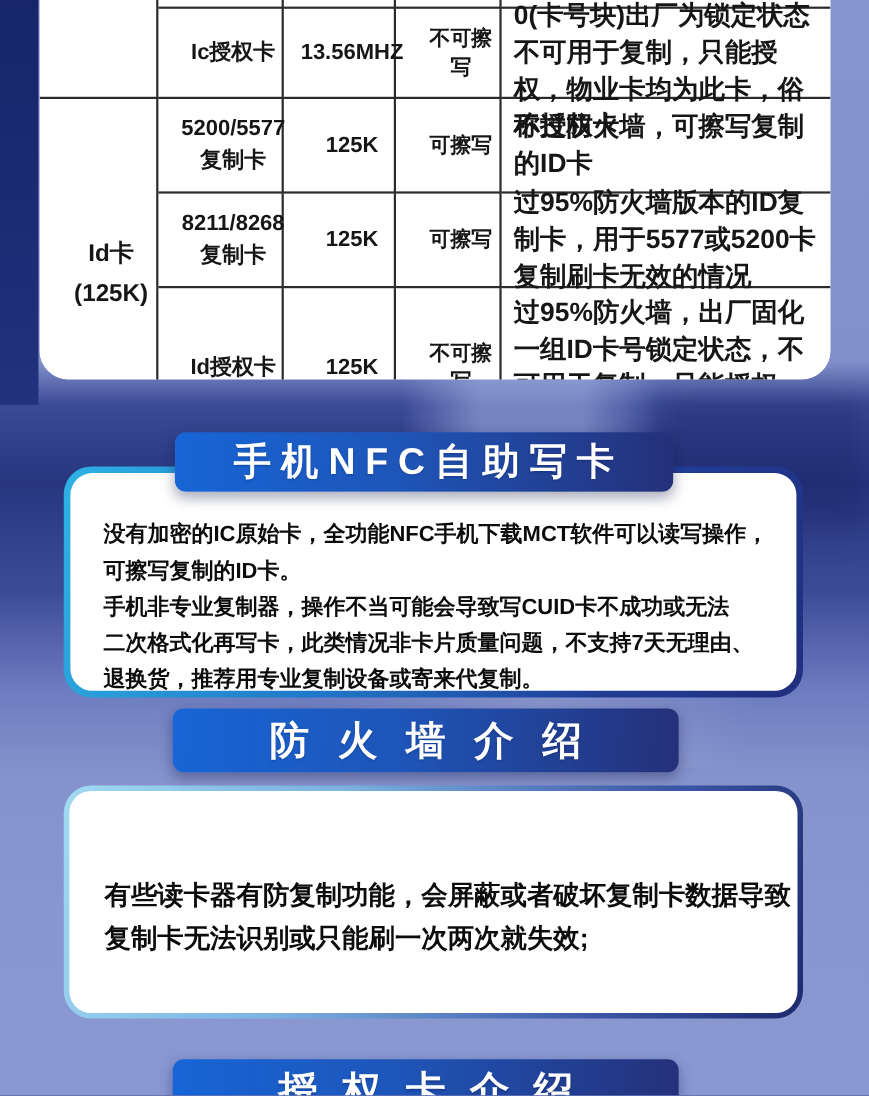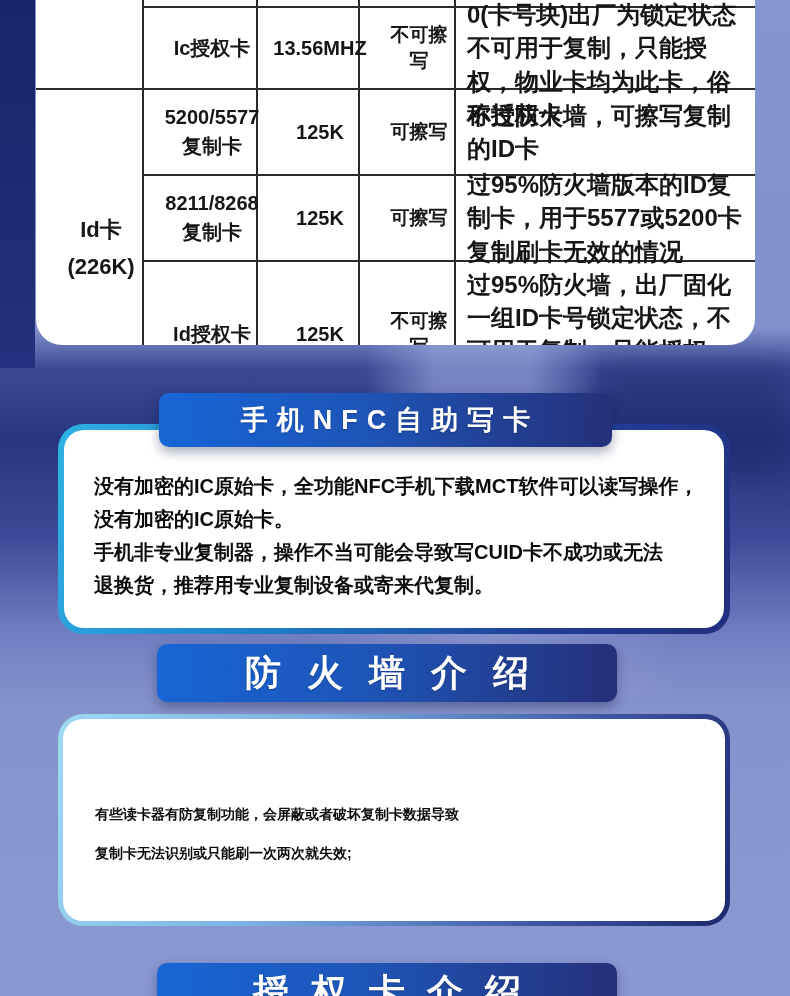--- a/index.html
+++ b/index.html
@@ -35,51 +35,51 @@
     text-align:left;padding:6px 8px 6px 11px;}
   .g1{grid-column:1;grid-row:1 / span 2;}
   .g2{grid-column:1;grid-row:3 / span 3;}
 
   
   .pill{position:absolute;border-radius:10px;display:flex;align-items:center;justify-content:center;
     color:#fff;font-weight:bold;z-index:5;
     background:linear-gradient(92deg,#1765d6 0%,#1e55b8 45%,#253079 100%);
     box-shadow:0 5px 12px rgba(10,16,60,.35);
     text-shadow:0 1px 2px rgba(0,0,40,.25);}
-  .pill-nfc{left:159px;top:393px;width:453px;height:54px;font-size:27px;letter-spacing:9px;padding-left:9px;}
+  .pill-nfc{left:159px;top:393px;width:453px;height:54px;font-size:34px;letter-spacing:9px;padding-left:9px;}
   .pill-fw{left:157px;top:644px;width:460px;height:58px;font-size:36px;letter-spacing:26px;padding-left:26px;}
   .pill-auth{left:157px;top:963px;width:460px;height:58px;font-size:36px;letter-spacing:22px;padding-left:22px;}
 
   
   .gbox{position:absolute;border-radius:25px;z-index:2;}
   .gbox-inner{width:100%;height:100%;background:#fff;border-radius:20px;color:#0c0c0c;font-weight:bold;}
   .box-nfc{left:58px;top:424px;width:672px;height:210px;padding:6px;
     background:linear-gradient(110deg,#2eb2e3 0%,#1f79c9 40%,#213d96 75%,#212f7e 100%);}
   .box-nfc .gbox-inner{padding:40px 30px 16px 30px;font-size:20px;}
   .box-nfc .tline{line-height:33px;white-space:nowrap;}
   .box-fw{left:58px;top:714px;width:672px;height:212px;padding:5px;
     background:linear-gradient(110deg,#9fd9f1 0%,#7db3e3 35%,#3c55a5 75%,#1d2a6e 100%);}
-  .box-fw .gbox-inner{padding:76px 30px 0 32px;font-size:14px;}
+  .box-fw .gbox-inner{padding:76px 30px 0 32px;font-size:24px;}
   .box-fw .tline{line-height:39px;white-space:nowrap;}
 </style>
 </head>
 <body>
 
 <div id="page">
 
   <div class="bg-left-strip"></div>
   <div class="bg-streak"></div>
   <div class="bg-dark-right"></div>
   <div class="bg-diag"></div>
 
   <div class="spec-table">
 
     <div class="cell group br bb g1"></div>
     <div class="cell group br g2">Id卡
-(226K)</div>
+(125K)</div>
 
     <div class="cell br bb"></div>
     <div class="cell br bb"></div>
     <div class="cell br bb"></div>
     <div class="cell bb"></div>
 
     <div class="cell name br bb">Ic授权卡</div>
     <div class="cell freq br bb">13.56MHZ</div>
     <div class="cell erase br bb">不可擦写</div>
     <div class="cell desc bb">过98%防火墙，普通卡，0(卡号块)出厂为锁定状态不可用于复制，只能授权，物业卡均为此卡，俗称授权卡</div>
@@ -99,22 +99,23 @@
     <div class="cell name br">Id授权卡</div>
     <div class="cell freq br">125K</div>
     <div class="cell erase br">不可擦写</div>
     <div class="cell desc">过95%防火墙，出厂固化一组ID卡号锁定状态，不可用于复制，只能授权，俗称ID授权卡</div>
   </div>
 
   <div class="pill pill-nfc">手机NFC自助写卡</div>
   <div class="gbox box-nfc">
     <div class="gbox-inner">
       <div class="tline">没有加密的IC原始卡，全功能NFC手机下载MCT软件可以读写操作，</div>
-      <div class="tline">没有加密的IC原始卡。</div>
+      <div class="tline">可擦写复制的ID卡。</div>
       <div class="tline">手机非专业复制器，操作不当可能会导致写CUID卡不成功或无法</div>
+      <div class="tline">二次格式化再写卡，此类情况非卡片质量问题，不支持7天无理由、</div>
       <div class="tline">退换货，推荐用专业复制设备或寄来代复制。</div>
     </div>
   </div>
 
   <div class="pill pill-fw">防火墙介绍</div>
   <div class="gbox box-fw">
     <div class="gbox-inner">
       <div class="tline">有些读卡器有防复制功能，会屏蔽或者破坏复制卡数据导致</div>
       <div class="tline">复制卡无法识别或只能刷一次两次就失效;</div>
     </div>

